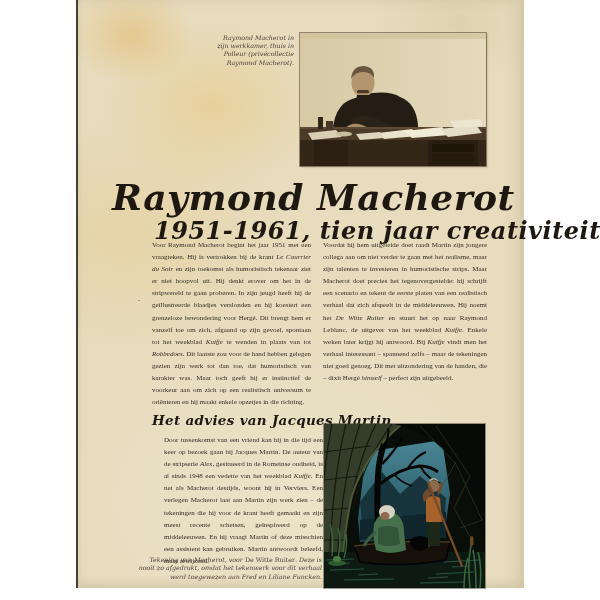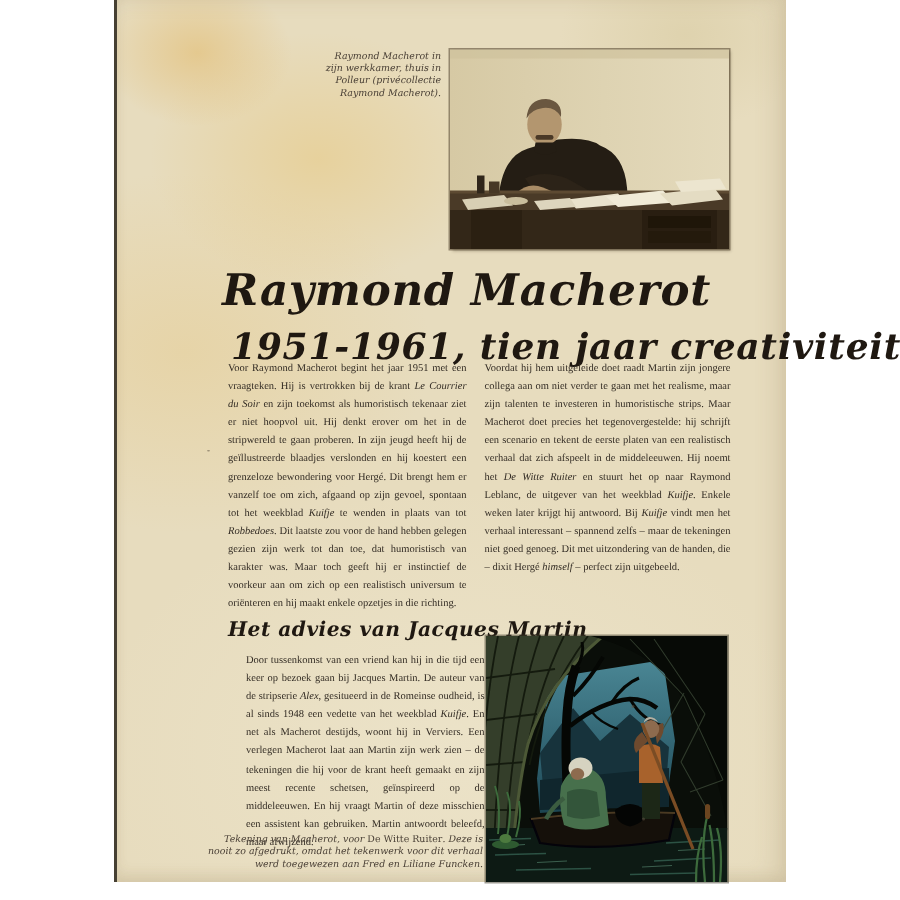--- a/index.html
+++ b/index.html
@@ -35,21 +35,21 @@
 
   .photo-caption{
     position:absolute;left:118px;top:34px;width:98px;text-align:right;
     font-size:6.3px;line-height:8.2px;font-style:italic;color:var(--caption-ink);
   }
 
   
   .title-line{position:absolute;color:var(--title-ink);
     font-family:"DejaVu Serif","Liberation Serif",serif;
     font-style:italic;font-weight:bold;letter-spacing:.5px;white-space:nowrap;}
-  .title-1{left:34px;top:176px;font-size:29px;margin-left:36px;}
+  .title-1{left:34px;top:176px;font-size:36px;}
   .title-2{left:76px;top:204px;font-size:24px;margin-top:12px;}
 
   
   .body-block{position:absolute;color:var(--ink);font-size:7px;line-height:12.1px;
     text-align:justify;hyphens:auto;font-family:Liberation Serif, serif;}
   .col-left-para1{left:74px;top:239px;width:159px;}
   .col-left-heading{position:absolute;left:74px;top:412px;font-size:13.5px;
     font-style:italic;font-weight:bold;color:var(--title-ink);letter-spacing:.3px;white-space:nowrap;text-align:right;}
   .col-left-para2{left:86px;top:434px;width:159px;}
   .col-right-para1{left:245px;top:239px;width:164px;}

